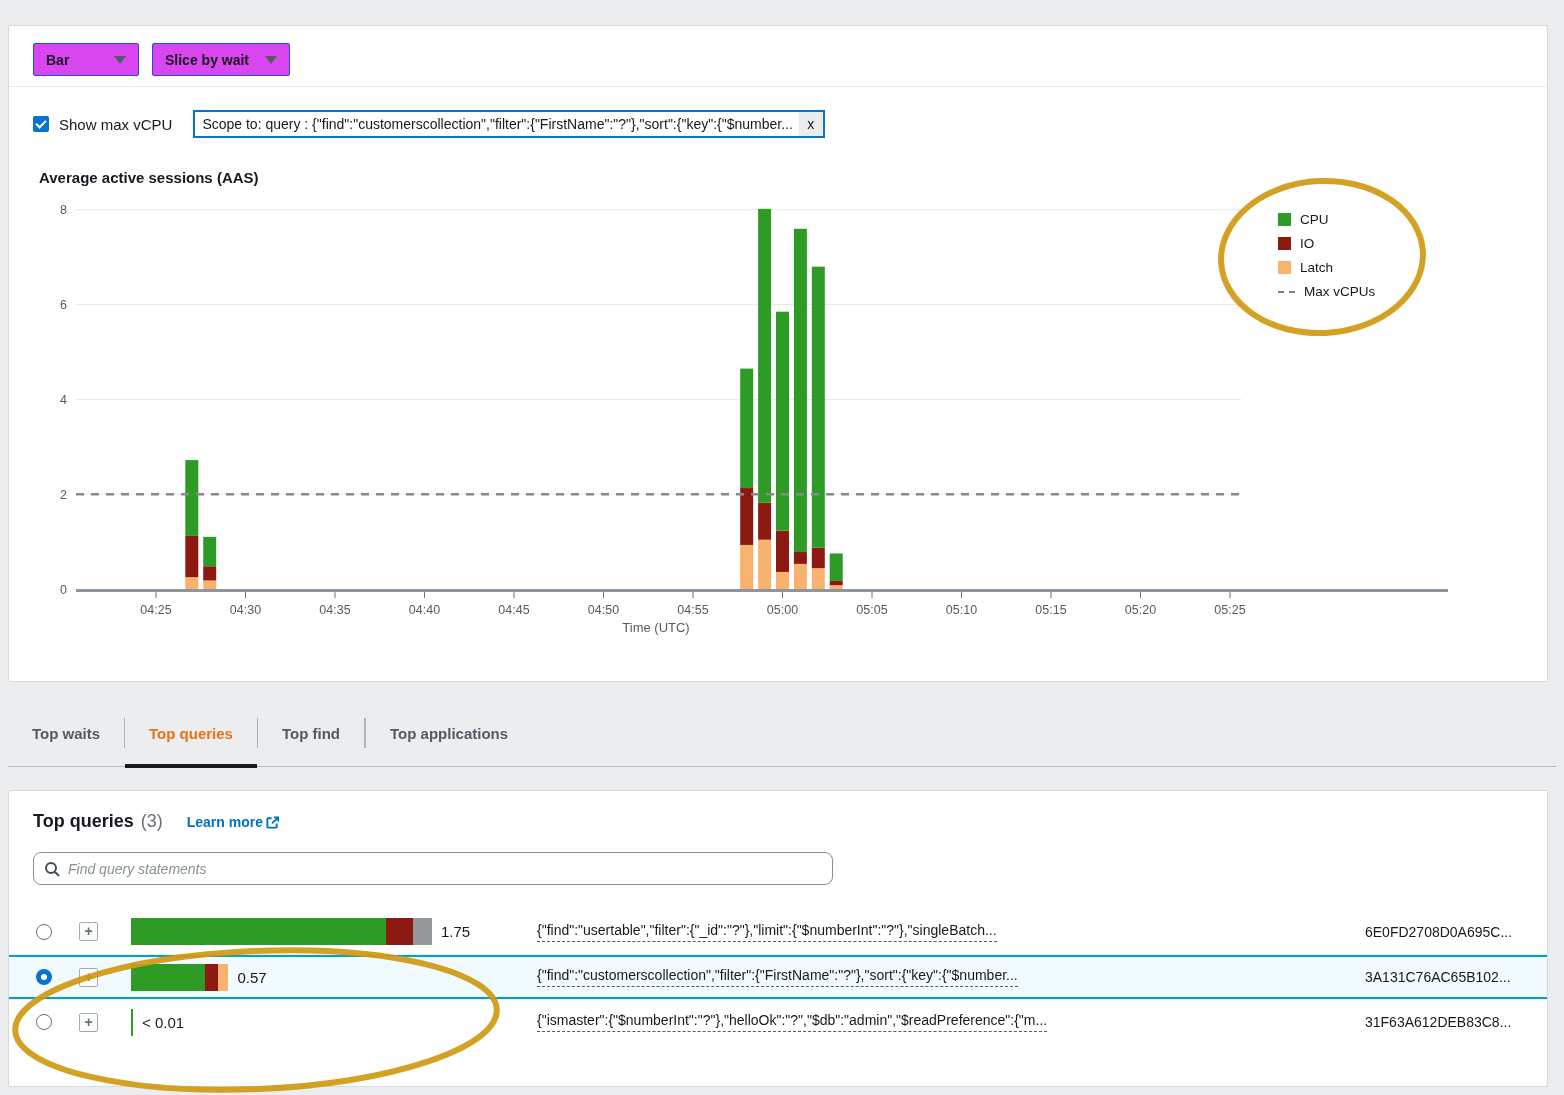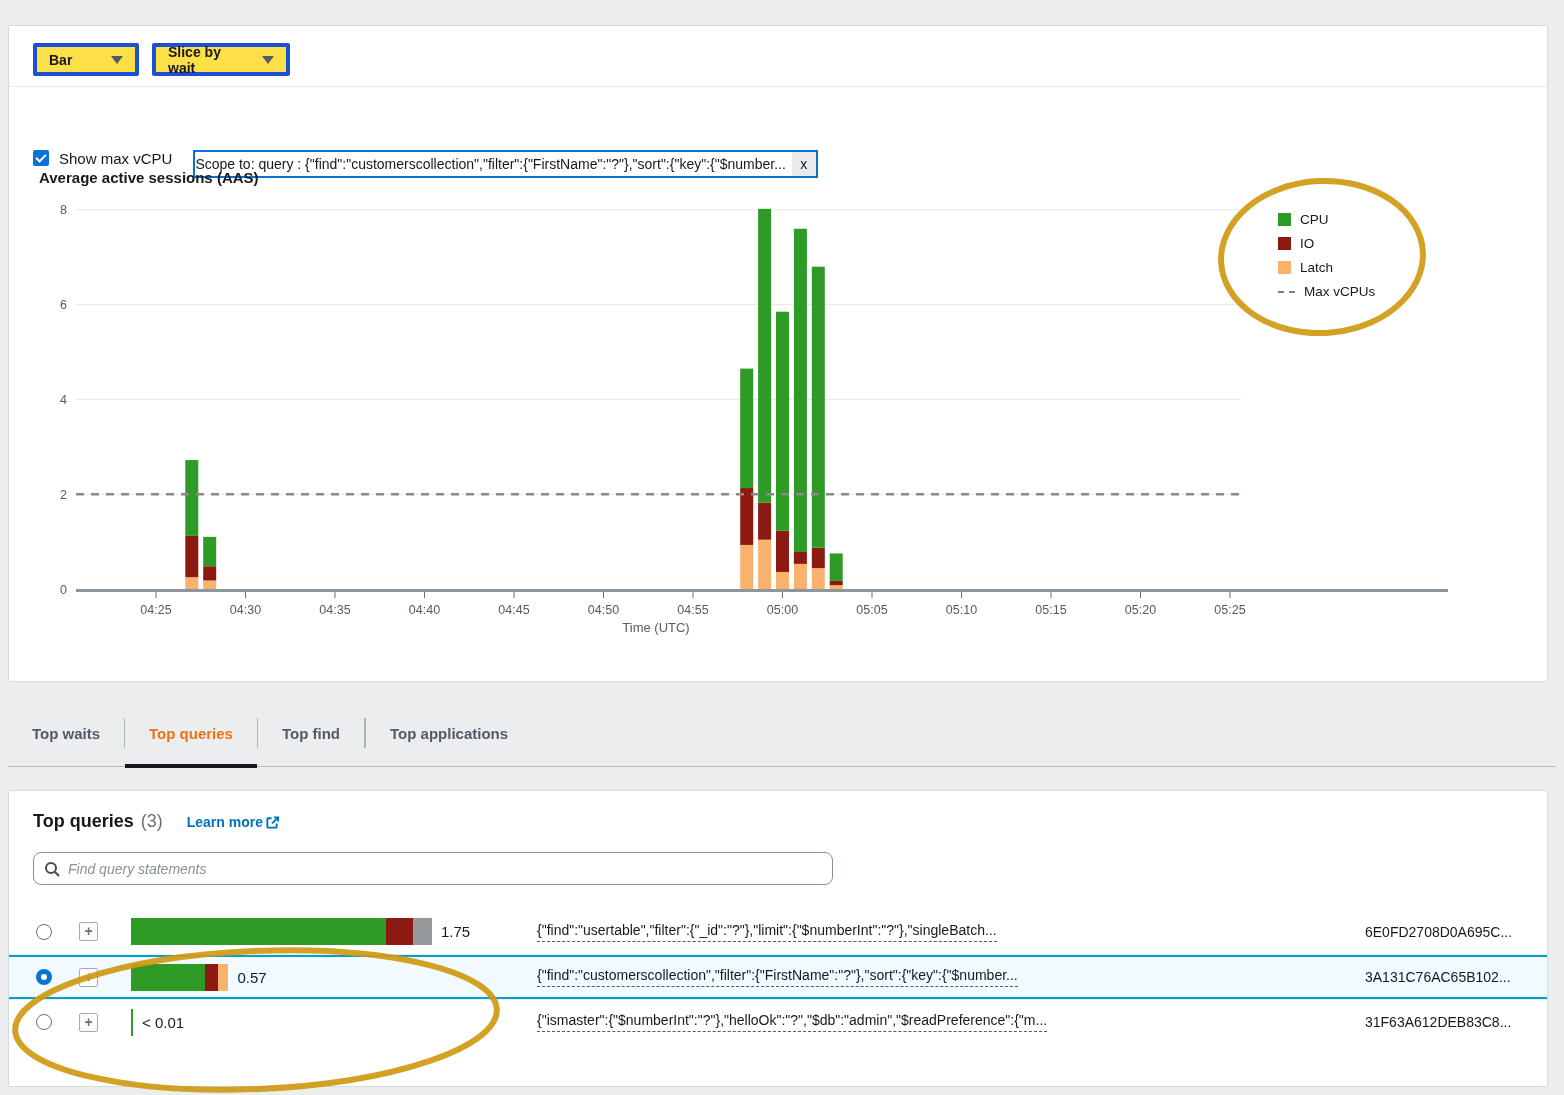--- a/index.html
+++ b/index.html
@@ -8,30 +8,30 @@
   #page { position:relative; width:1564px; height:1095px; }
 
   
   .card { position:absolute; background:#fff; border:1px solid #d5dbdb; border-radius:2px; }
   #load-card { left:8px; top:25px; width:1540px; height:657px; }
   .card-header { display:flex; align-items:flex-start; padding:13px 24px 0 24px; height:61px; border-bottom:1px solid #e9ebed; }
   .title-block { flex:1; }
   .card-title { font-size:18px; font-weight:700; color:#16191f; }
   .card-subtitle { font-size:13px; color:#545b64; margin-top:5px; }
   .hdr-buttons { display:flex; gap:13px; margin-top:4px; }
-  .dd-btn { display:flex; align-items:center; justify-content:space-between; height:33px; padding:0 12px; border:4px solid #1d4ed8; border-radius:2px; background:#fde047; font-size:14px; font-weight:700; color:#16191f; cursor:pointer; }
+  .dd-btn { display:flex; align-items:center; justify-content:space-between; height:33px; padding:0 12px; border:1px solid #1d4ed8; border-radius:2px; background:#d946ef; font-size:14px; font-weight:700; color:#16191f; cursor:pointer; }
   .dd-btn.w1 { width:106px; } .dd-btn.w2 { width:138px; }
   .caret { width:0; height:0; border-left:6px solid transparent; border-right:6px solid transparent; border-top:8px solid #545b64; margin-left:10px; }
 
-  .controls-row { position:absolute; left:24px; top:84px; display:flex; height:28px;margin-top:40px; }
+  .controls-row { position:absolute; left:24px; top:84px; display:flex; align-items:center; height:28px; }
   .checkbox { width:16px; height:16px; background:#0972d3; border-radius:2px; position:relative; flex:0 0 auto; cursor:pointer; }
   .checkbox::after { content:""; position:absolute; left:5px; top:2px; width:4px; height:8px; border:solid #fff; border-width:0 2px 2px 0; transform:rotate(45deg); }
   .cb-label { font-size:15px; margin-left:10px; color:#16191f; }
   .scope-tag { display:flex; align-items:center; margin-left:21px; border:2px solid #0972d3; background:#fff; height:28px; font-size:14px; }
-  .scope-tag .tag-text { padding:0 6px 0 0; white-space:nowrap; }
+  .scope-tag .tag-text { padding:0 6px 0 7px; white-space:nowrap; }
   .tag-close { width:24px; height:24px; display:flex; align-items:center; justify-content:center; background:#e9ebed; color:#16191f; font-size:14px; cursor:pointer; }
 
   .chart-title { position:absolute; left:30px; top:143px; font-size:15px; font-weight:700; color:#16191f; }
   #aas-chart { position:absolute; left:0; top:160px; }
   svg text { font-family:"Liberation Sans", sans-serif; }
 
   .legend { position:absolute; left:1269px; top:186px; display:flex; flex-direction:column; gap:9px; }
   .legend-item { display:flex; align-items:center; gap:9px; font-size:13.5px; color:#16191f; }
   .swatch { width:13px; height:13px; flex:0 0 auto; }
   .dash-swatch { width:17px; border-top:2.5px dashed #7f7f7f; flex:0 0 auto; }

